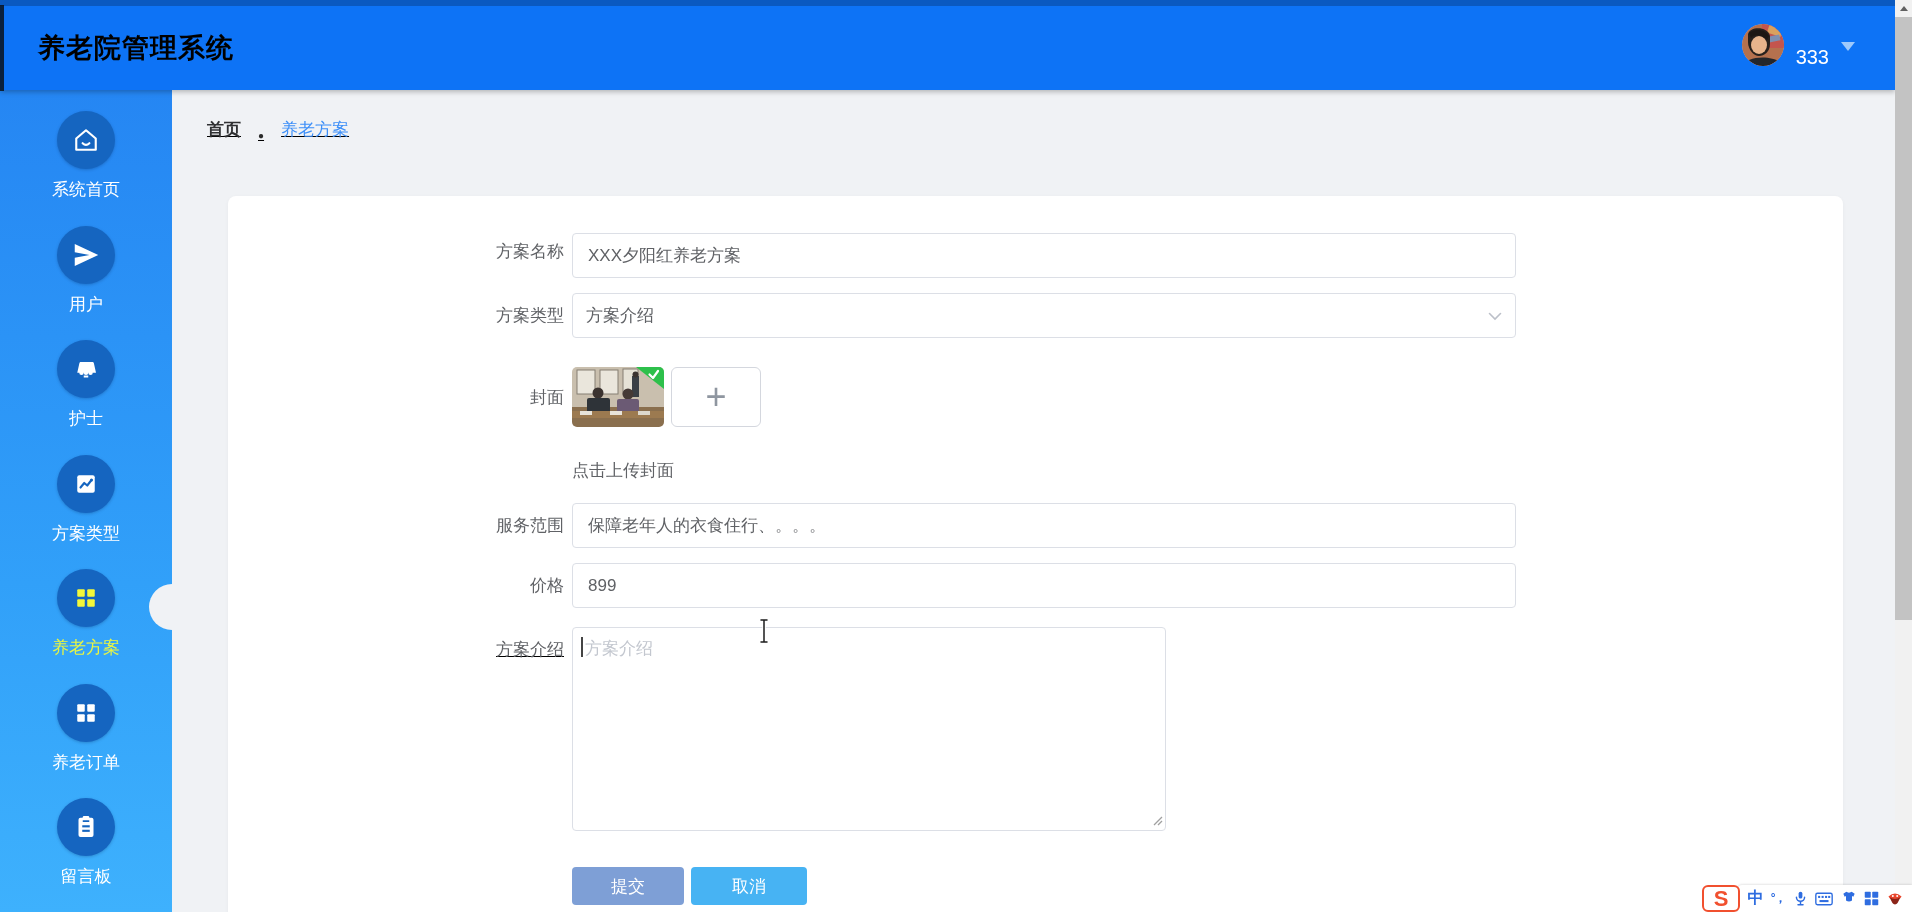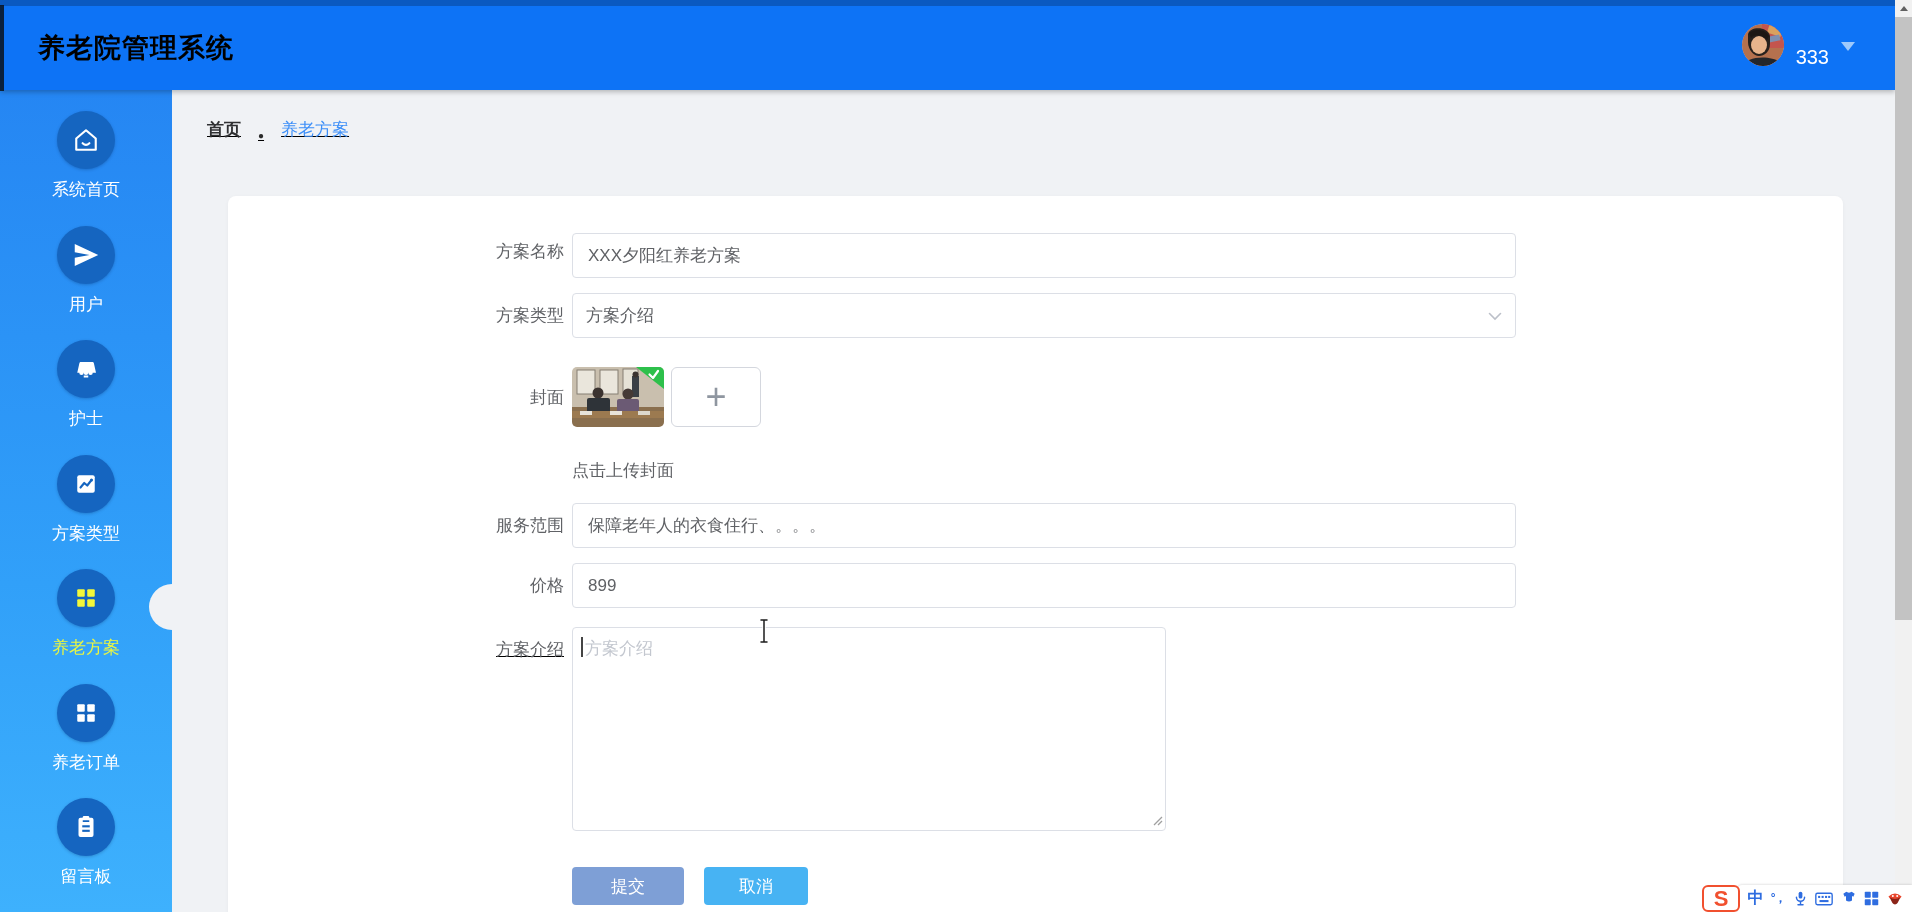--- a/index.html
+++ b/index.html
@@ -94,21 +94,21 @@
   }
   textarea.intro::placeholder{color:#c3c7cf;}
   .caret-line{position:absolute;left:9px;top:10px;width:1.5px;height:20px;background:#444;}
   .resize-handle{position:absolute;right:3px;bottom:7px;width:12px;height:12px;cursor:nwse-resize;}
 
   .btn{
     height:38px;border:none;border-radius:4px;color:#fff;font-size:17px;cursor:pointer;
     font-family:"Liberation Sans","DejaVu Sans",sans-serif;
   }
   .btn-submit{width:112px;background:#7e9fd6;}
-  .btn-cancel{width:104px;background:#47b3f3;margin-left:20px;}
+  .btn-cancel{width:116px;background:#47b3f3;margin-left:7px;}
 
   
   .ibeam{position:absolute;left:756px;top:618px;z-index:60;pointer-events:none;}
 
   
   .scrollbar{position:absolute;right:0;top:0;width:17px;height:912px;background:#f1f1f1;z-index:40;}
   .sb-btn{position:absolute;left:0;width:17px;height:17px;background:#f1f1f1;display:flex;align-items:center;justify-content:center;cursor:pointer;}
   .sb-up{top:0;} .sb-down{bottom:0;}
   .sb-tri-up{width:0;height:0;border-left:4px solid transparent;border-right:4px solid transparent;border-bottom:5px solid #606060;}
   .sb-tri-down{width:0;height:0;border-left:4px solid transparent;border-right:4px solid transparent;border-top:5px solid #606060;}

